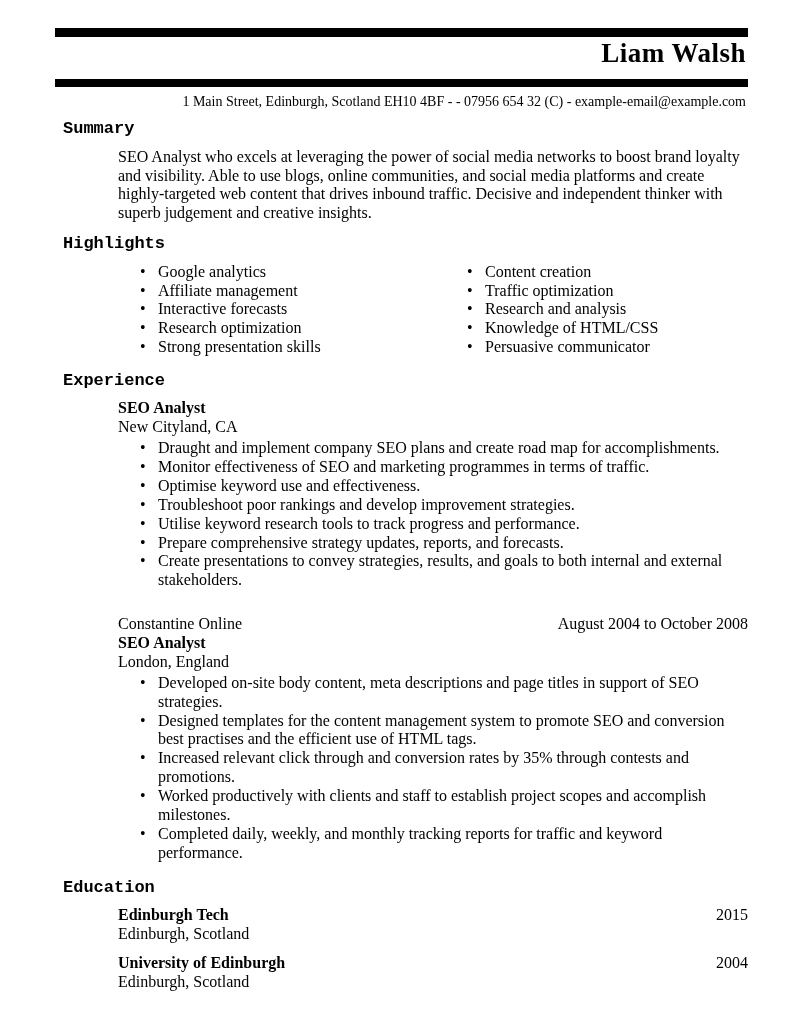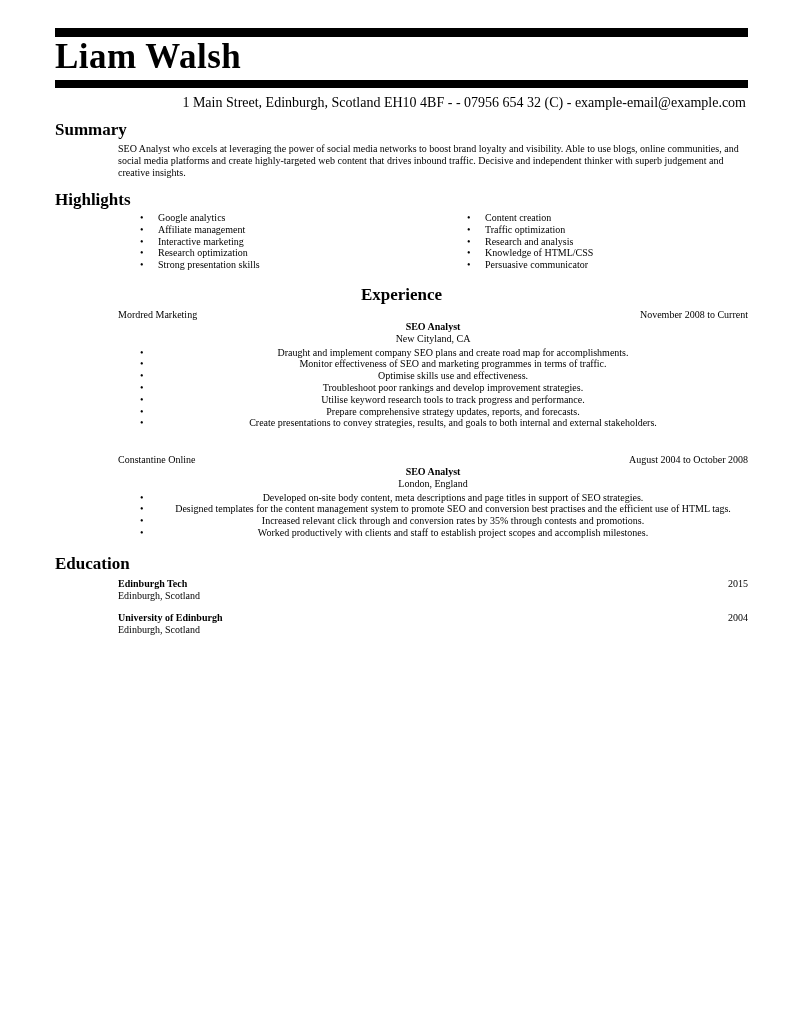--- a/index.html
+++ b/index.html
@@ -10,48 +10,50 @@
     color: #000000;
     font-family: "Liberation Serif", "DejaVu Serif", serif;
     overflow: hidden;
   }
   .page { padding: 28px 52px 0 55px; }
 
   .rule-thick { height: 9px; background: #000; }
   .rule-thin  { height: 8px; background: #000; }
 
   .name {
-    font-size: 35px;
+    font-size: 27px;
     font-weight: 700;
+    text-align: right;
     line-height: 1.05;
-    padding: 2px 2px 4px 0;
+    padding: 2px 2px 12px 0;
     letter-spacing: 0.5px;
   }
   .contact {
     font-size: 14px;
     text-align: right;
     margin-top: 7px;
     padding-right: 2px;
   }
 
   .section { margin-top: 9px; }
   .section.highlights { margin-top: 11px; }
-  .section.experience { margin-top: 14px; text-align: center; }
+  .section.experience { margin-top: 14px; }
   .section.education  { margin-top: 15px; }
 
   .sec-heading {
     font-size: 17px;
     font-weight: 700;
-    margin: 0;
+    margin: 8px;
     line-height: 1.2;
+    font-family: Liberation Mono, monospace;
   }
   .sec-body {
     margin-left: 63px;
     width: 630px;
-    font-size: 10px;
+    font-size: 16px;
     line-height: 1.18;
   }
   .summary-text { margin-top: 3px; }
 
   ul.blist { margin: 2px 0 0 20px; padding: 0; list-style: none; }
   ul.blist li { position: relative; padding-left: 20px; }
   ul.blist li::before { content: "\2022"; position: absolute; left: 2px; }
 
   .hl-cols { display: flex; margin-top: 2px; gap: 12px; }
   .hl-col-left  { width: 335px; }
@@ -84,21 +86,21 @@
   </div>
 
   <div class="section highlights">
     <div class="sec-heading">Highlights</div>
     <div class="sec-body">
       <div class="hl-cols">
         <div class="hl-col-left">
           <ul class="blist">
             <li>Google analytics</li>
             <li>Affiliate management</li>
-            <li>Interactive marketing</li>
+            <li>Interactive forecasts</li>
             <li>Research optimization</li>
             <li>Strong presentation skills</li>
           </ul>
         </div>
         <div class="hl-col-right">
           <ul class="blist">
             <li>Content creation</li>
             <li>Traffic optimization</li>
             <li>Research and analysis</li>
             <li>Knowledge of HTML/CSS</li>
@@ -107,49 +109,46 @@
         </div>
       </div>
     </div>
   </div>
 
   <div class="section experience">
     <div class="sec-heading">Experience</div>
     <div class="sec-body">
 
       <div class="job">
-        <div class="row">
-          <span>Mordred Marketing</span>
-          <span>November 2008 to Current</span>
-        </div>
         <div class="bold">SEO Analyst</div>
         <div>New Cityland, CA</div>
         <ul class="blist">
           <li>Draught and implement company SEO plans and create road map for accomplishments.</li>
           <li>Monitor effectiveness of SEO and marketing programmes in terms of traffic.</li>
-          <li>Optimise skills use and effectiveness.</li>
+          <li>Optimise keyword use and effectiveness.</li>
           <li>Troubleshoot poor rankings and develop improvement strategies.</li>
           <li>Utilise keyword research tools to track progress and performance.</li>
           <li>Prepare comprehensive strategy updates, reports, and forecasts.</li>
           <li>Create presentations to convey strategies, results, and goals to both internal and external stakeholders.</li>
         </ul>
       </div>
 
       <div class="job">
         <div class="row">
           <span>Constantine Online</span>
           <span>August 2004 to October 2008</span>
         </div>
         <div class="bold">SEO Analyst</div>
         <div>London, England</div>
         <ul class="blist">
           <li>Developed on-site body content, meta descriptions and page titles in support of SEO strategies.</li>
           <li>Designed templates for the content management system to promote SEO and conversion best practises and the efficient use of HTML tags.</li>
           <li>Increased relevant click through and conversion rates by 35% through contests and promotions.</li>
           <li>Worked productively with clients and staff to establish project scopes and accomplish milestones.</li>
+          <li>Completed daily, weekly, and monthly tracking reports for traffic and keyword performance.</li>
         </ul>
       </div>
 
     </div>
   </div>
 
   <div class="section education">
     <div class="sec-heading">Education</div>
     <div class="sec-body">
 

